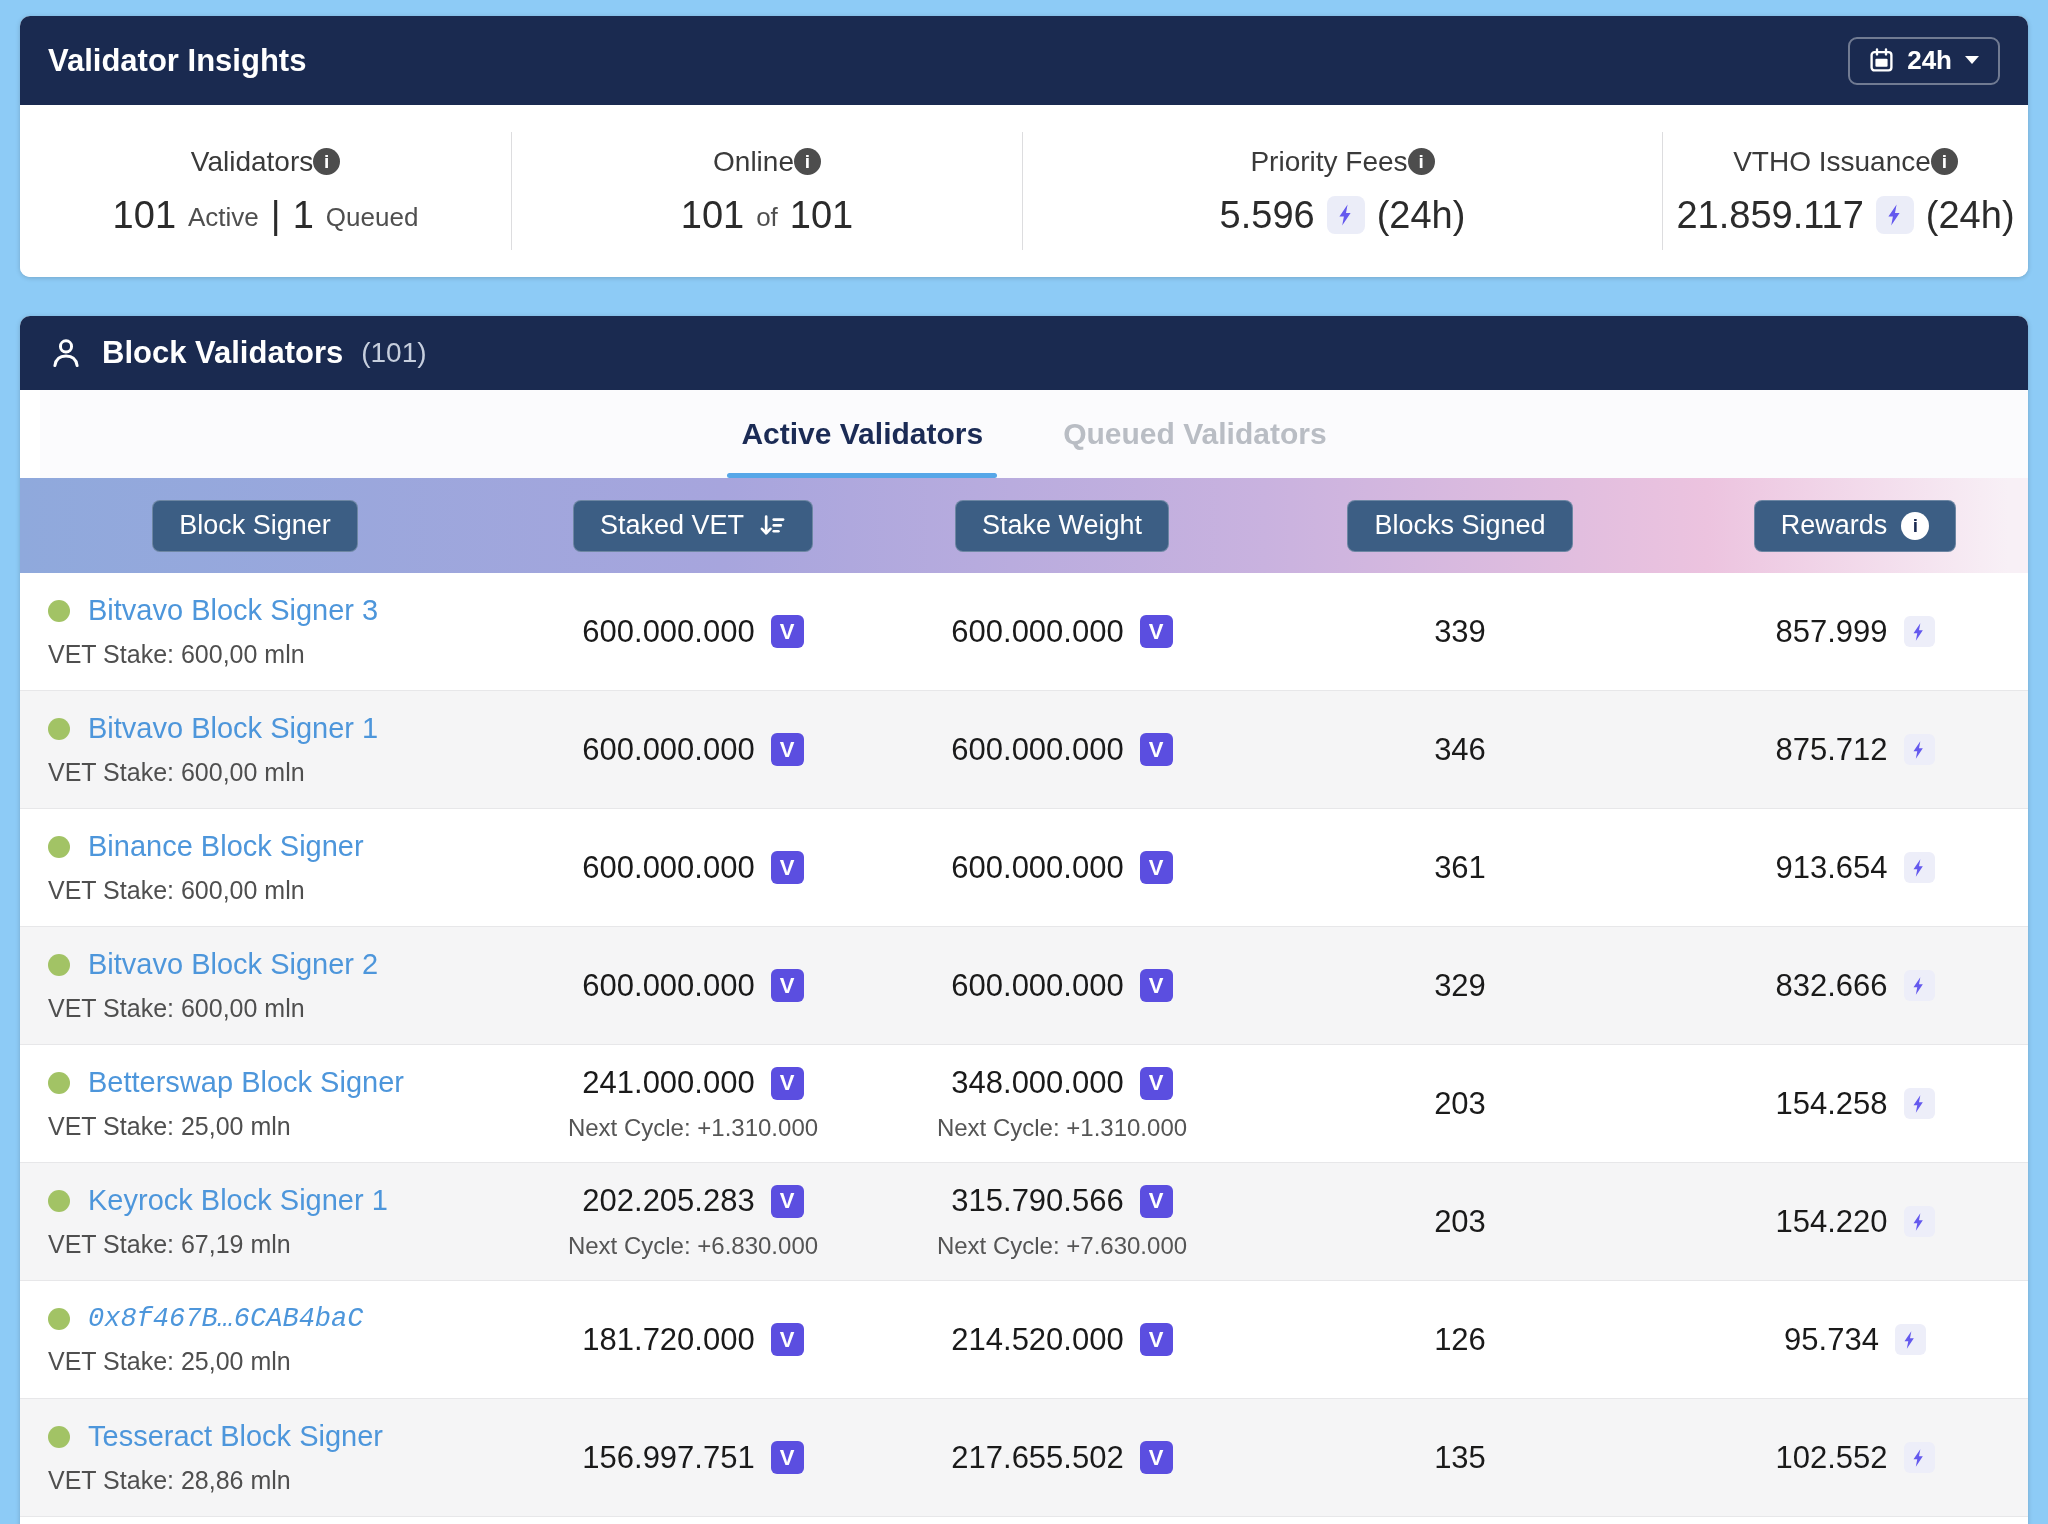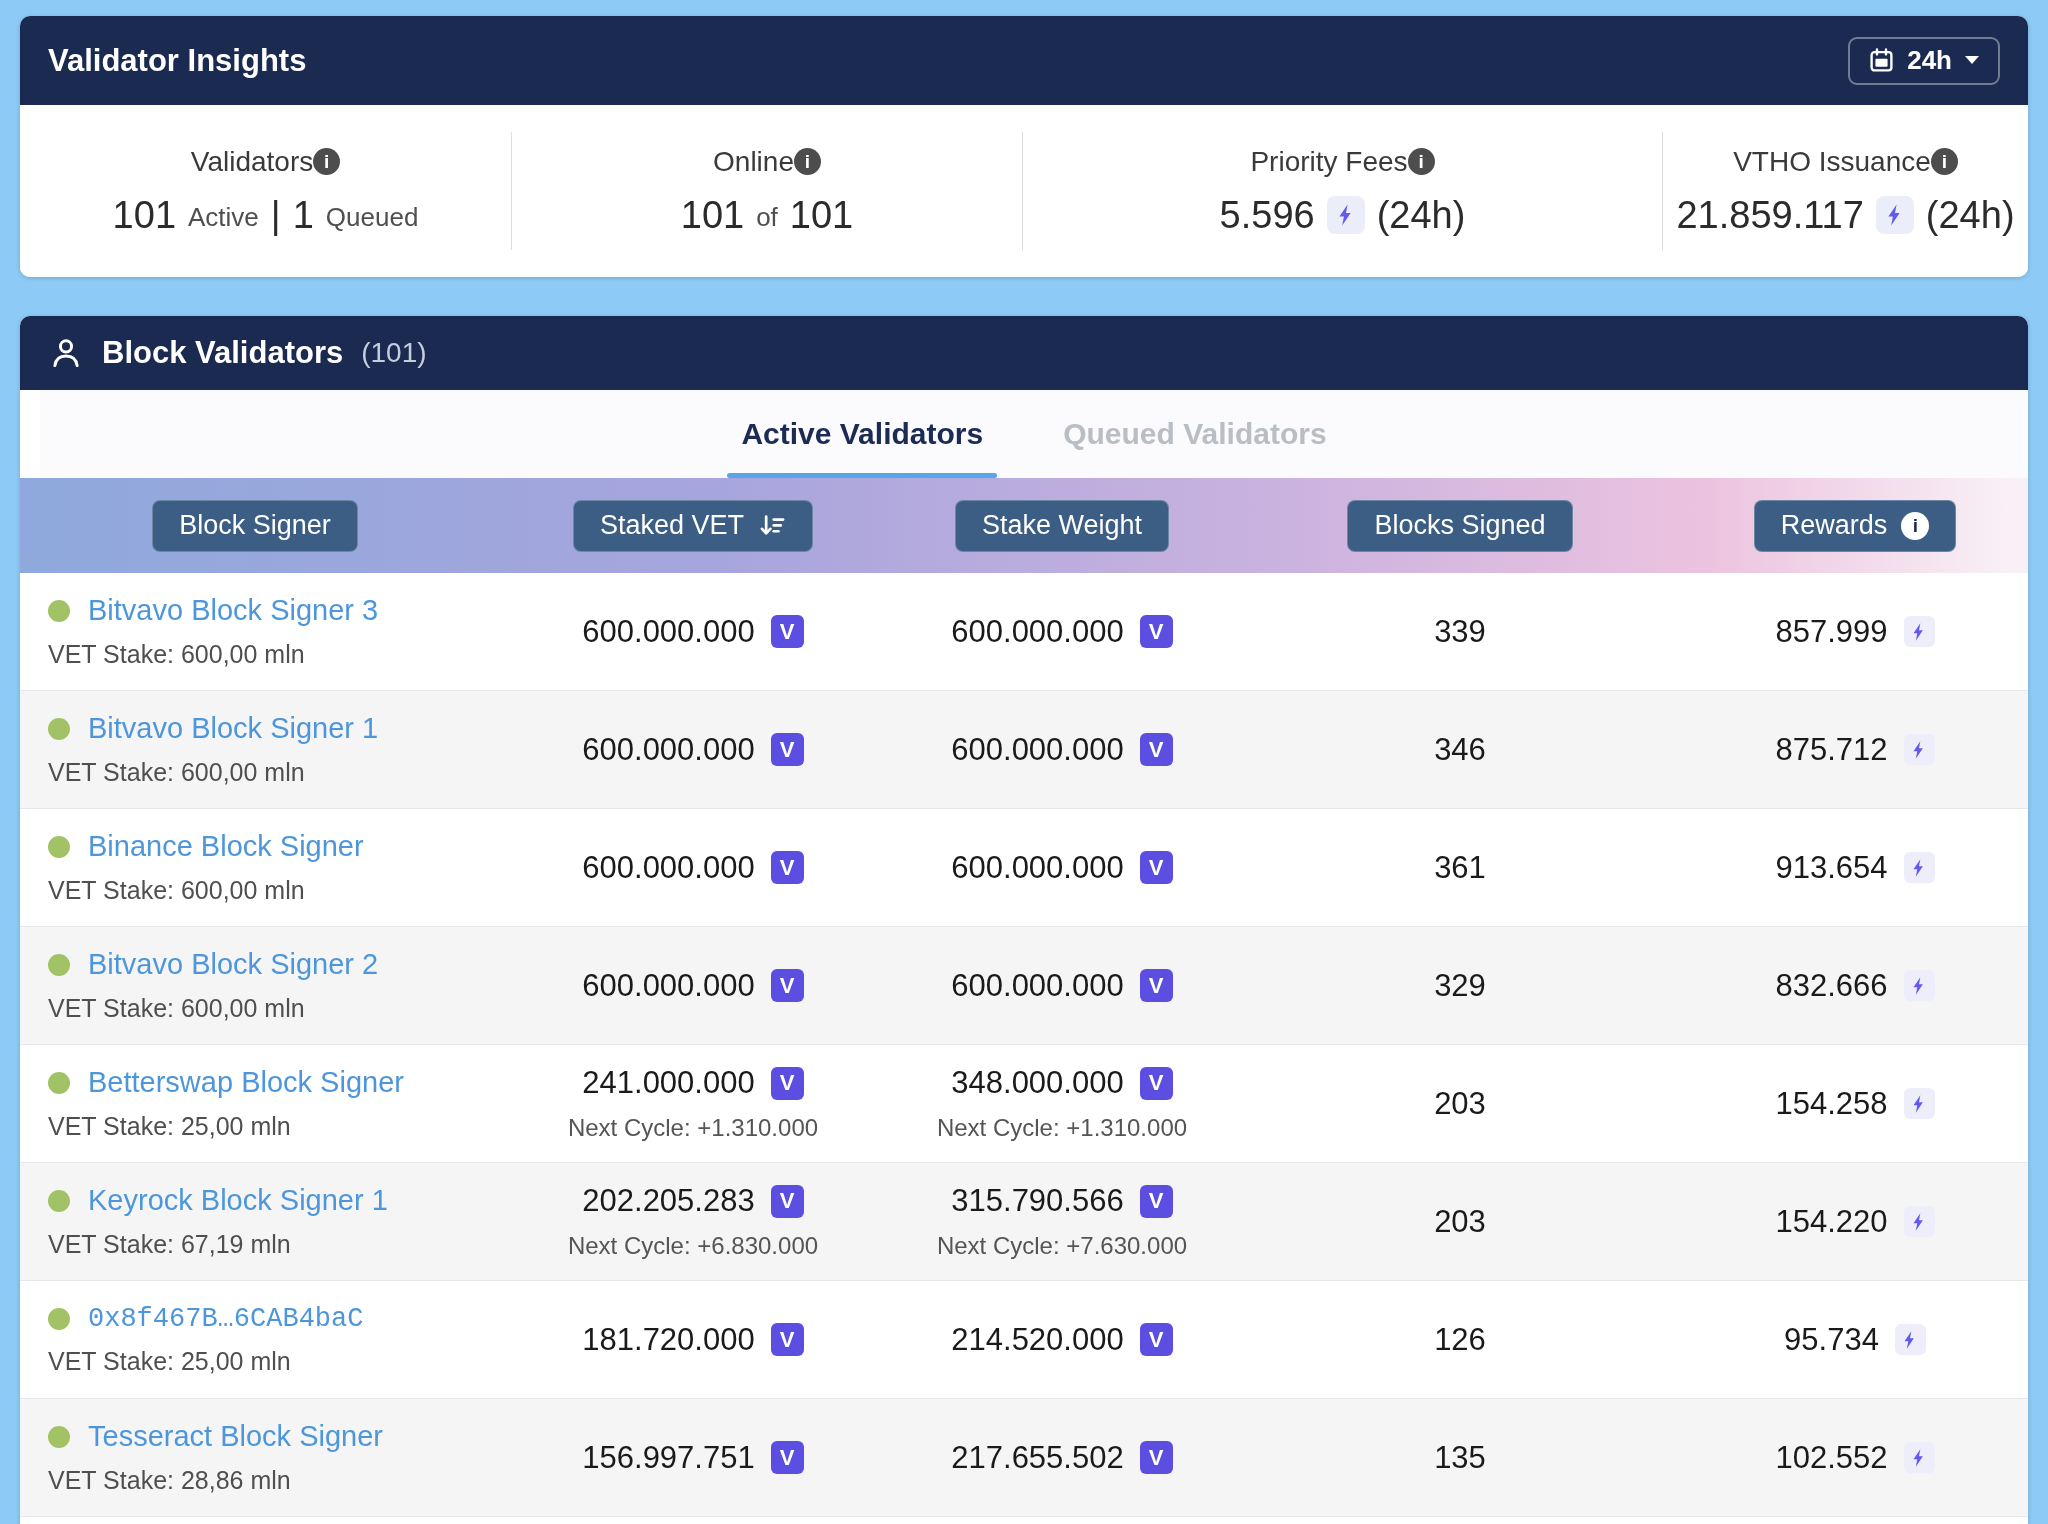--- a/index.html
+++ b/index.html
@@ -105,21 +105,21 @@
   }
   .th-btn .info-badge { background:#fff; color:#1B2B52; width:28px; height:28px; }
   
   .row { height:118px; border-bottom:1px solid #E7E7E9; background:#fff; }
   .row:nth-child(even) { background:#F5F5F6; }
   .cell { display:flex; flex-direction:column; justify-content:center; align-items:center; gap:13px; }
   .c-signer { align-items:flex-start; padding-left:28px; }
   .name-line { display:flex; align-items:center; gap:18px; }
   .dot { width:22px; height:22px; border-radius:50%; background:#A2C365; flex:0 0 auto; }
   .vname { color:#4D96DB; font-size:29px; text-decoration:none; cursor:pointer; }
-  .vname.mono { font-family:"Liberation Mono", monospace; font-size:27px; }
+  .vname.mono { font-family:"Liberation Mono", monospace; font-size:27px;font-style:italic; }
   .stake-label { color:#4F4F4F; font-size:25px; }
   .val-line { display:flex; align-items:center; gap:16px; font-size:31px; color:#1A1A1A; font-weight:500; white-space:nowrap; }
   .v-chip {
     width:33px; height:33px; border-radius:6px;
     background:#5B4EE0; color:#fff;
     font-size:22px; font-weight:700;
     display:flex; align-items:center; justify-content:center;
   }
   .next-cycle { font-size:24px; color:#555; white-space:nowrap; }
   .num-val { font-size:31px; color:#1A1A1A; font-weight:500; }

